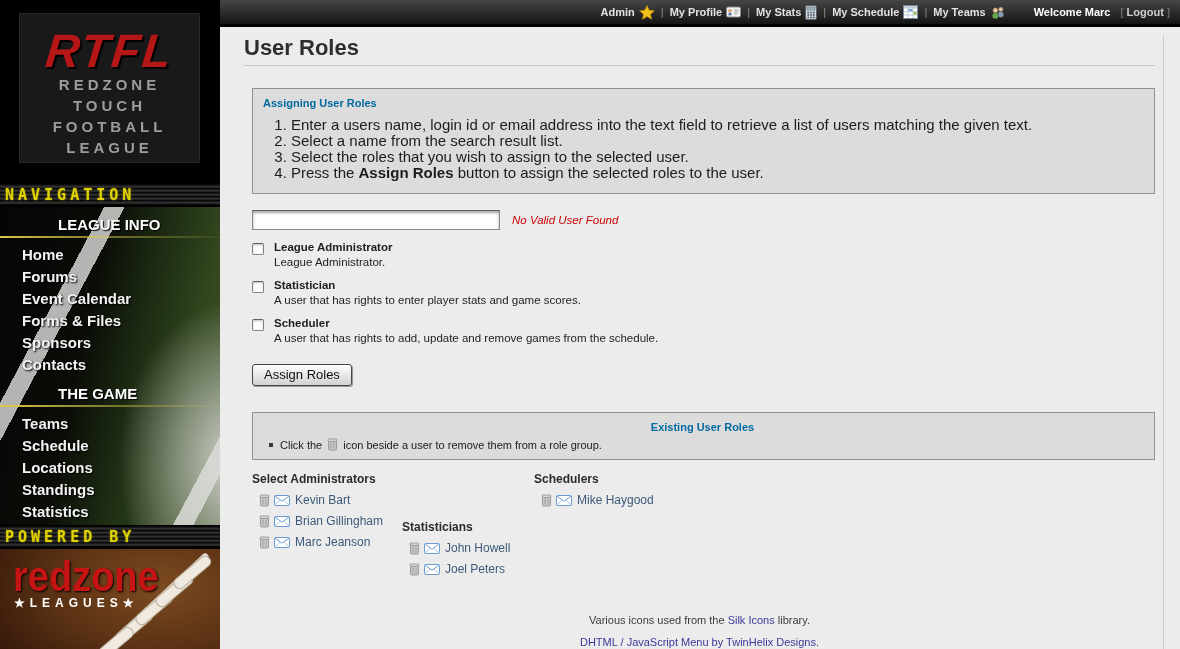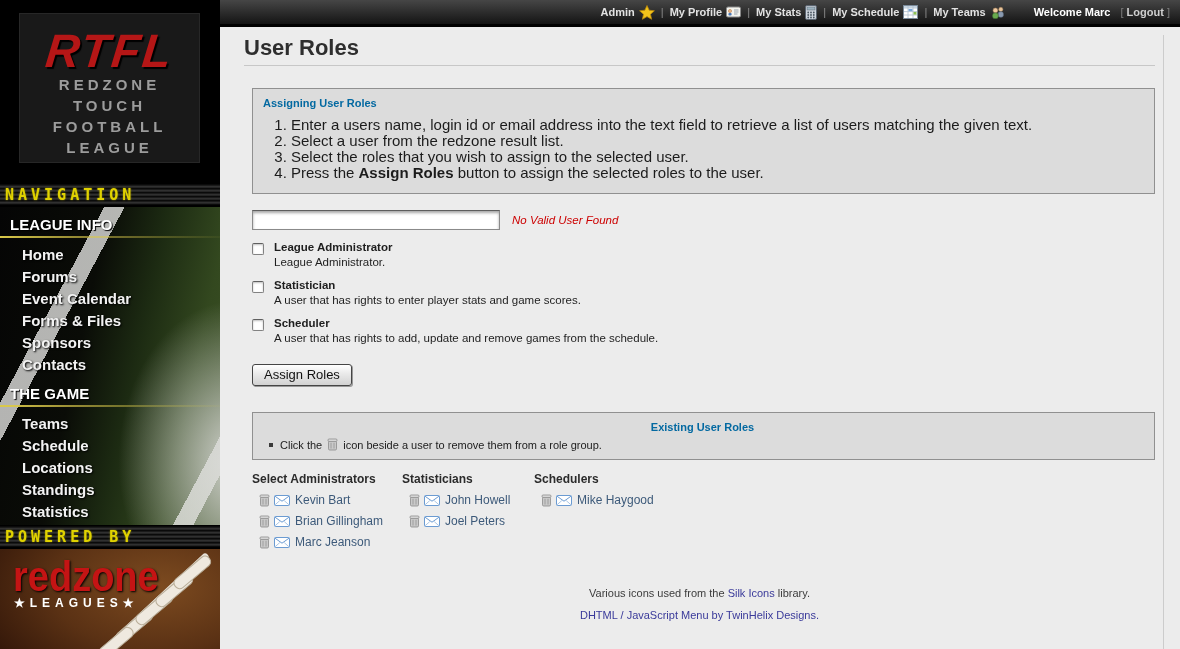--- a/index.html
+++ b/index.html
@@ -34,21 +34,21 @@
 
   .menu {
     position: absolute; top: 207px; left: 0; width: 220px; height: 318px;
     background:
       radial-gradient(ellipse 170px 230px at 108% 80%, rgba(220,220,218,0.95), rgba(220,220,218,0) 70%),
       repeating-linear-gradient(118deg, rgba(255,255,255,0) 0 92px, rgba(238,238,236,0.75) 92px 110px, rgba(255,255,255,0) 110px 210px),
       linear-gradient(102deg, #050505 0%, #0a0c07 38%, #1c2a12 58%, #33481f 80%, #3d5226 100%);
   }
   .menu-header {
     margin-top: 8px; padding-left: 10px; font-size: 15px; font-weight: bold; color: #ffffff;
-    text-shadow: 1px 1px 1px #000; line-height: 19px;
+    text-shadow: 1px 1px 1px #000; line-height: 19px; margin-left: 48px;
   }
   .menu-rule { height: 2px; margin-top: 2px; background: linear-gradient(to right, #d9c84a, rgba(217,200,74,0.05)); }
   .menu-items { margin: 6px 0 4px 0; }
   .menu-item {
     padding: 2px 0 2px 22px; font-size: 15px; font-weight: bold; color: #f2f2f2;
     line-height: 18px; text-shadow: 1px 1px 2px #000; cursor: pointer;
   }
 
   .powered-logo {
     position: absolute; top: 549px; left: 0; width: 220px; height: 100px;
@@ -117,21 +117,21 @@
     border: 1px solid #454545; border-radius: 3px; box-shadow: 1px 1px 0 rgba(0,0,0,0.35); cursor: pointer;
   }
 
   .box-existing { margin-top: 26px; padding-bottom: 8px; text-align: center; }
   .hint-line { display: flex; align-items: center; margin-top: 5px; font-size: 11px; color: #1c1c1c; }
   .hint-bullet { width: 4px; height: 4px; background: #3a3a3a; margin: 0 7px 0 6px; flex: 0 0 4px; }
   .hint-icon { margin: 0 5px; }
 
   .columns { display: flex; margin: 12px 0 0 8px; }
   .col-admins { width: 150px; }
-  .col-stats { width: 132px; }
+  .col-stats { width: 132px; margin-top: 48px; }
   .col-scheds { width: 200px; }
   .col-title { font-size: 12px; font-weight: bold; color: #2b2b2b; }
   .user-row { display: flex; align-items: center; margin-top: 7px; padding-left: 7px; }
   .user-row svg { cursor: pointer; }
   .user-row .mail { margin-left: 4px; }
   .user-link { margin-left: 5px; font-size: 12px; color: #3d5a7a; cursor: pointer; text-decoration: none; }
 
   .footer { margin-top: 38px; text-align: center; font-size: 11px; color: #3c3c3c; }
   .footer-link { color: #3a3a9a; cursor: pointer; }
   .footer-line2 { margin-top: 10px; color: #3a3a9a; }
@@ -258,21 +258,21 @@
     <main class="content">
       <div class="page-inner">
         <h1 class="page-title">User Roles</h1>
         <hr class="title-rule">
 
         
         <section class="box">
           <div class="box-title">Assigning User Roles</div>
           <ol class="steps">
             <li>Enter a users name, login id or email address into the text field to retrieve a list of users matching the given text.</li>
-            <li>Select a user from the redzone result list.</li>
+            <li>Select a name from the search result list.</li>
             <li>Select the roles that you wish to assign to the selected user.</li>
             <li><span>Press the </span><b>Assign Roles</b><span> button to assign the selected roles to the user.</span></li>
           </ol>
         </section>
 
         
         <div class="search-row">
           <input class="user-search" type="text" value="" style="">
           <span class="search-status">No Valid User Found</span>
         </div>

